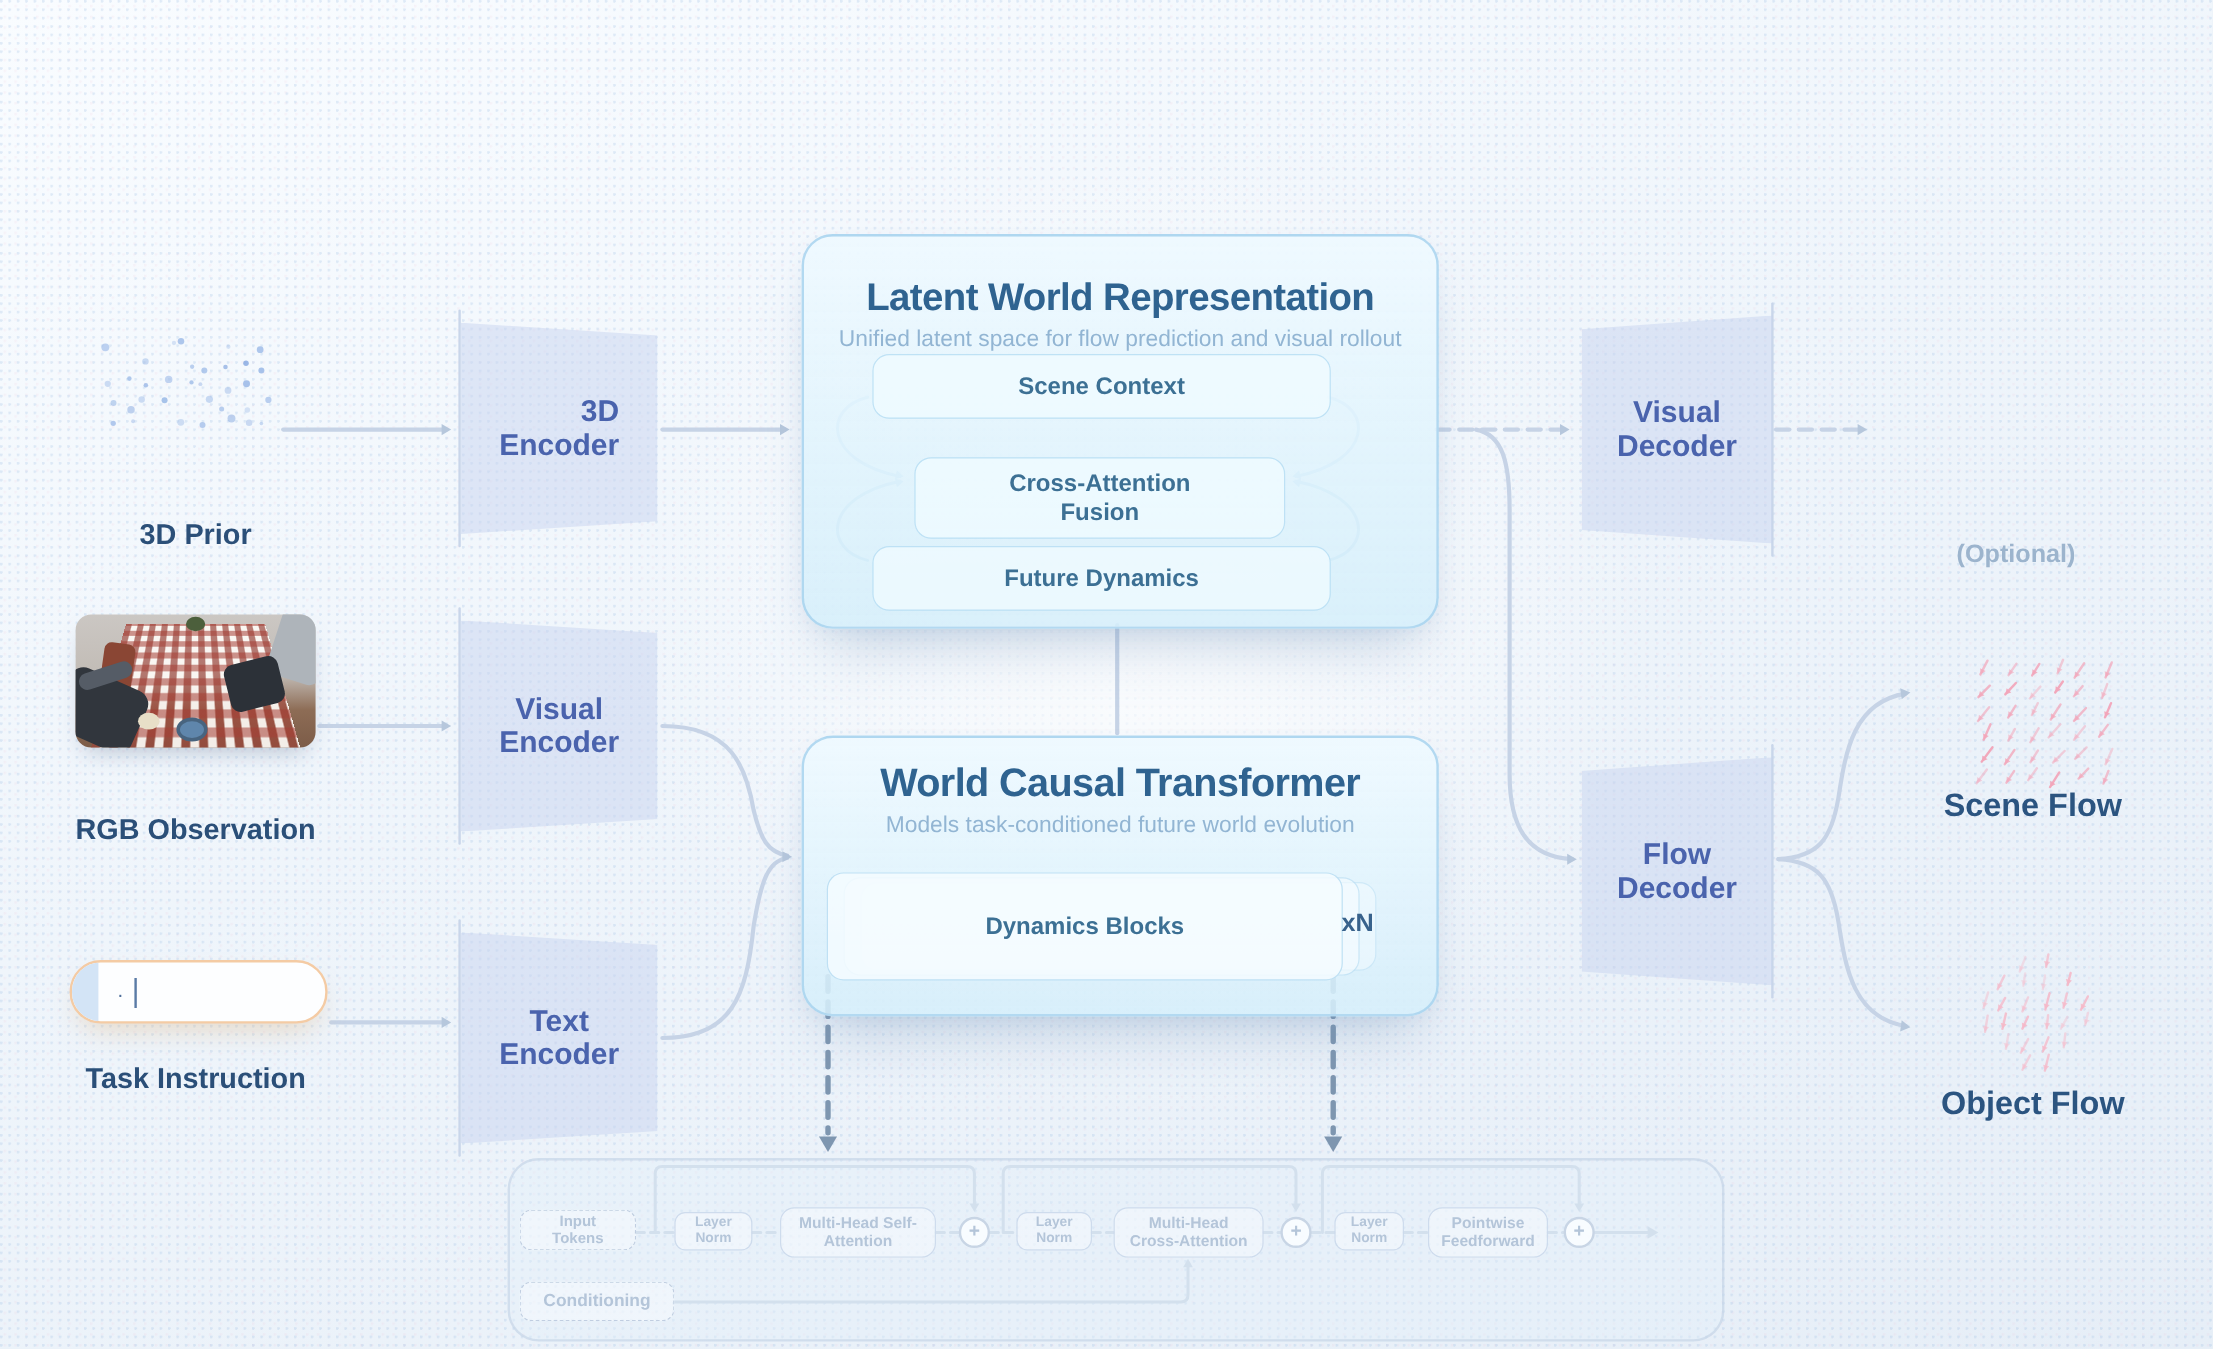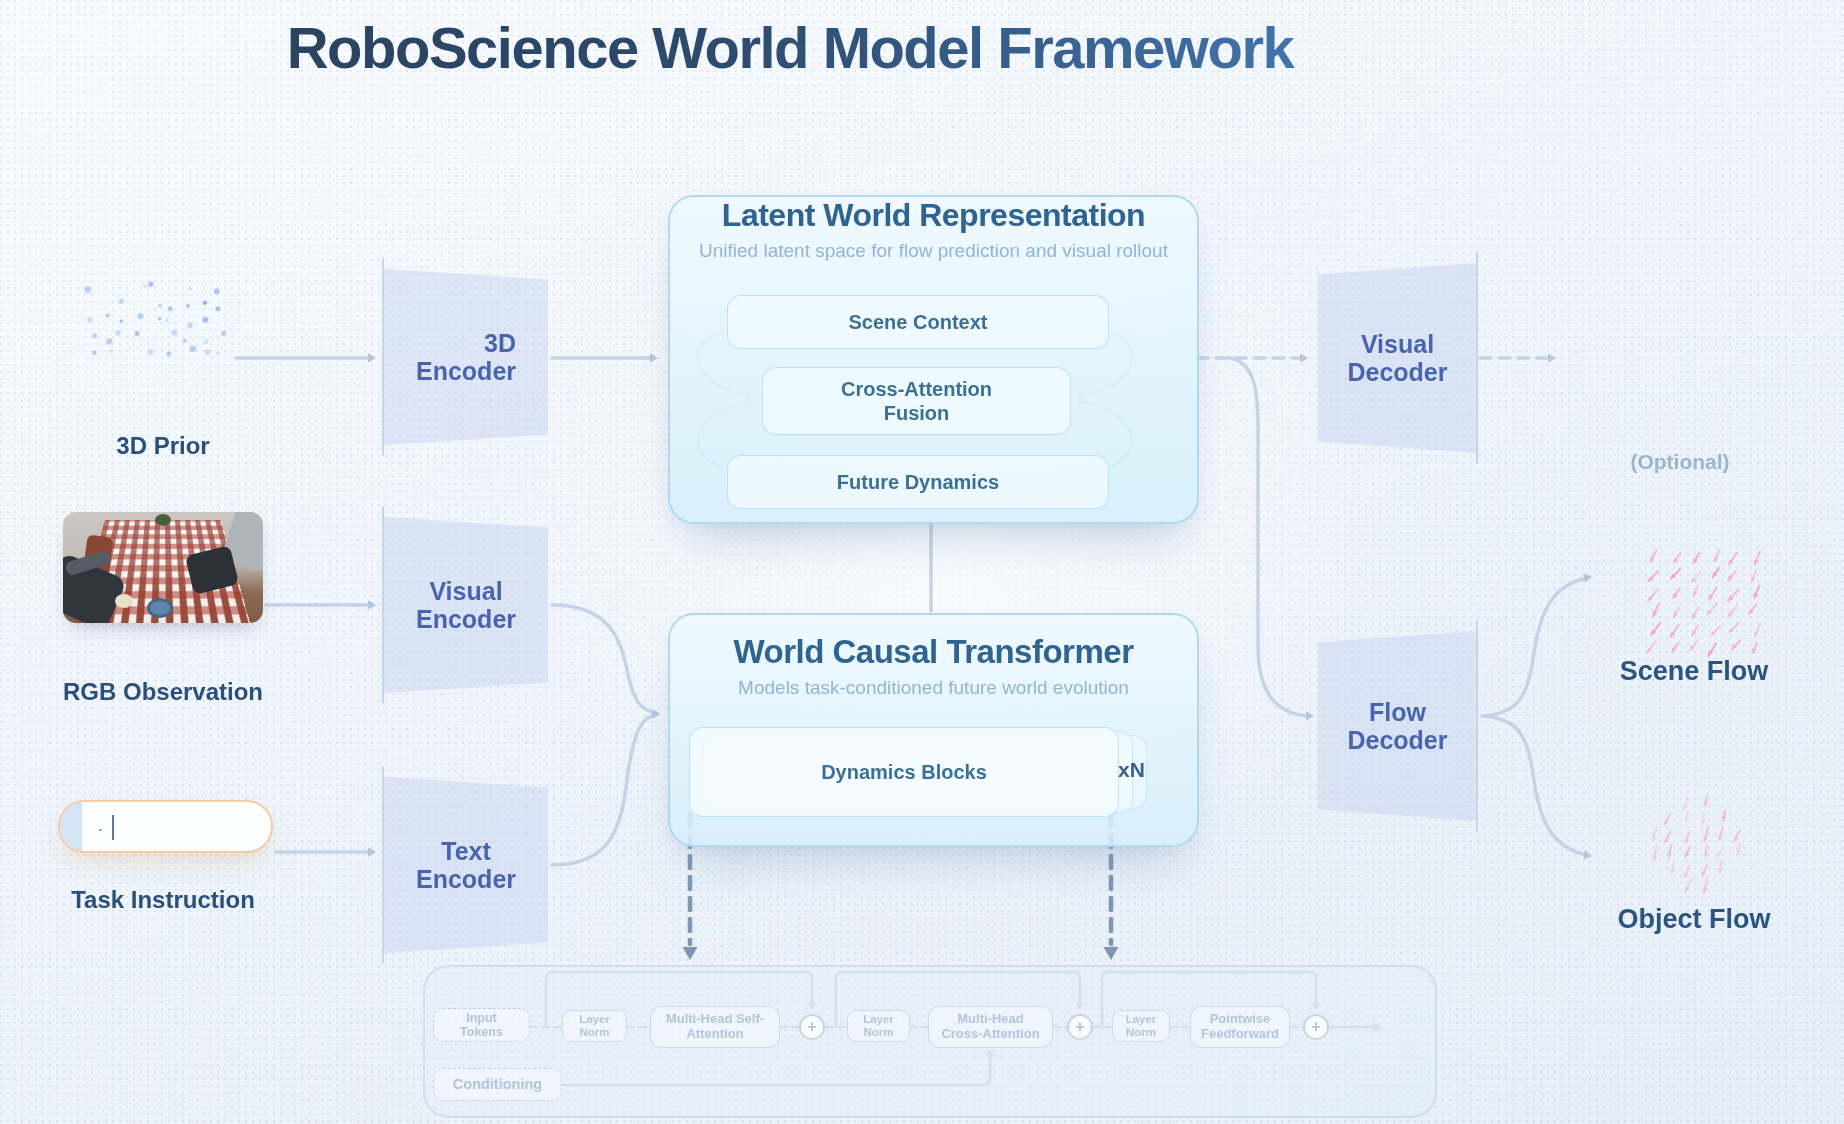--- a/index.html
+++ b/index.html
@@ -86,21 +86,20 @@
     border:2px solid #c8d5e5;box-sizing:border-box;display:flex;align-items:center;justify-content:center;
     font-size:16px;font-weight:700;color:#b4c5d9;}
   svg.overlay{position:absolute;left:0;top:0;pointer-events:none;}
 </style>
 </head>
 <body>
 
 <div id="canvas">
   <div class="glow"></div>
 
-  <h1 id="page-title">RoboScience World Model Framework</h1>
 
   <svg id="wires" class="overlay" width="1844" height="1124">
       <path d="M 236 358 H 372" fill="none" stroke="#c6d3e6" stroke-width="3.5" stroke-linecap="round"></path>
       <path d="M 552 358 H 654" fill="none" stroke="#c6d3e6" stroke-width="3.5" stroke-linecap="round"></path>
       <path d="M 266 605 H 372" fill="none" stroke="#c6d3e6" stroke-width="3.5" stroke-linecap="round"></path>
       <path d="M 276 852 H 372" fill="none" stroke="#c6d3e6" stroke-width="3.5" stroke-linecap="round"></path>
       <path d="M 931 521 V 611" fill="none" stroke="#c6d3e6" stroke-width="3.5" stroke-linecap="round"></path>
       <path d="M 552 605 C 610 605 622 640 628 675 C 634 700 640 710 656 713" fill="none" stroke="#c6d3e6" stroke-width="3.5" stroke-linecap="round"></path>
       <path d="M 552 865 C 610 865 622 830 628 772 C 634 735 640 717 656 715" fill="none" stroke="#c6d3e6" stroke-width="3.5" stroke-linecap="round"></path>
       <path d="M 1230 358 C 1252 362 1258 385 1258 425 L 1258 645 C 1258 688 1272 714 1310 716" fill="none" stroke="#c6d3e6" stroke-width="3.5" stroke-linecap="round"></path>
@@ -227,26 +226,26 @@
       </div>
   </div>
   <div class="enc" style="top:777px;">
     <div>
         <div>Text</div>
          <div>Encoder</div>
       </div>
   </div>
 
   <div class="bigbox" style="top:195px;height:325px;">
-    <h2 style="margin-top:0;">Latent World Representation</h2>
+    <h2 style="margin-top:32px;">Latent World Representation</h2>
     <div class="sub" style="margin-top:6px;">Unified latent space for flow prediction and visual rollout</div>
     <div class="pill" style="left:57px;top:98px;width:380px;height:52px;">
       <span>Scene Context</span>
       </div>
-    <div class="pill" style="left:92px;top:170px;width:307px;height:66px;align-items:center;">
+    <div class="pill" style="left:92px;top:184px;width:307px;height:66px;align-items:center;">
       <span class="wrap">Cross-Attention Fusion</span>
       </div>
     <div class="pill" style="left:57px;top:258px;width:380px;height:52px;">
       <span>Future Dynamics</span>
       </div>
   </div>
 
   <div class="bigbox" style="top:613px;height:230px;">
     <h2 style="margin-top:18px;font-size:33px;">World Causal Transformer</h2>
     <div class="sub" style="margin-top:6px;">Models task-conditioned future world evolution</div>

